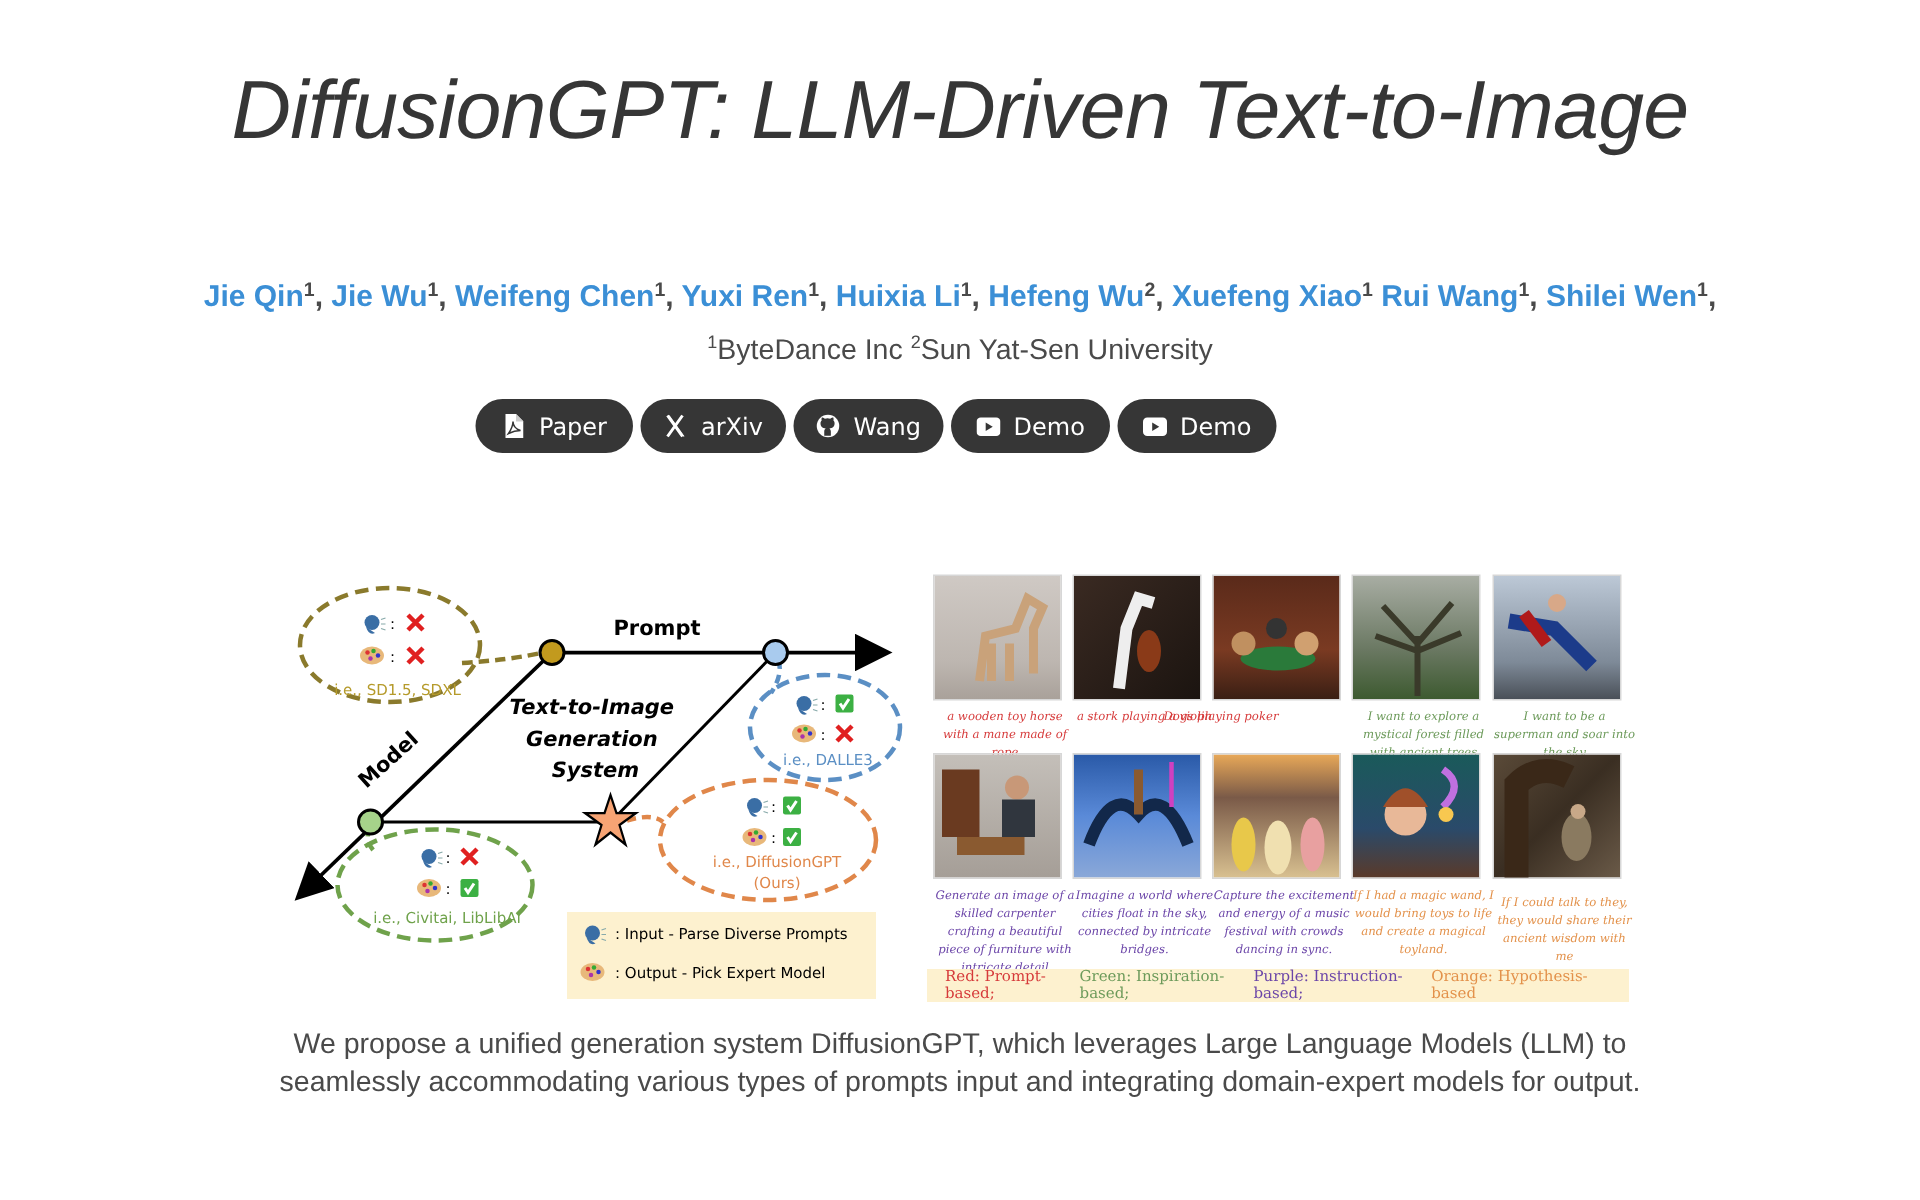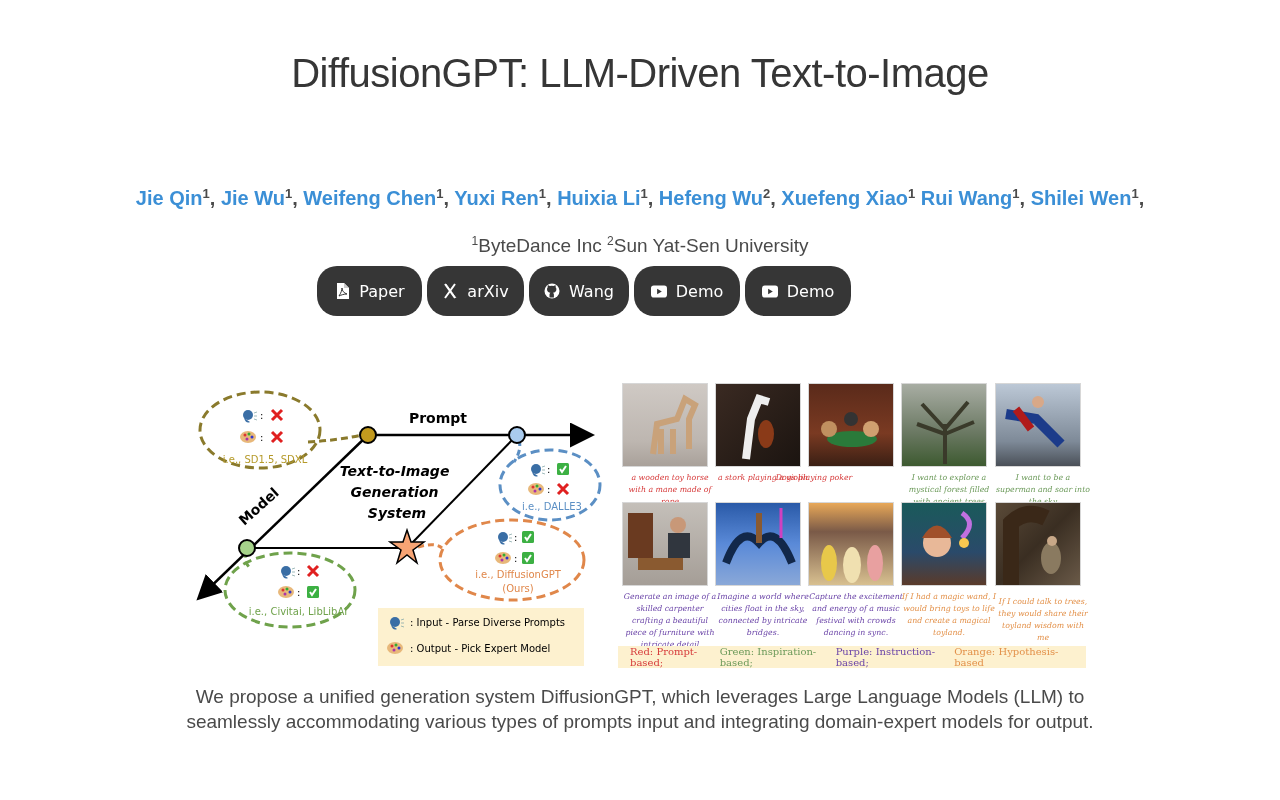--- a/index.html
+++ b/index.html
@@ -1,37 +1,37 @@
 <!DOCTYPE html>
 <html><head>
 <meta charset="utf-8">
 <style>
   * { box-sizing: border-box; margin: 0; padding: 0; }
   html, body { width: 1280px; height: 800px; background: #ffffff; overflow: hidden; }
   body { font-family: "Liberation Sans", "DejaVu Sans", sans-serif; color: #363636; position: relative; }
 
   .title {
     position: absolute; left: 0; top: 46px; width: 1280px; text-align: center;
-    font-size: 40px; line-height: 54px; color: #363636; font-weight: 400; letter-spacing: -0.5px;
+    font-size: 55px; line-height: 54px; color: #363636; font-weight: 400; letter-spacing: -0.5px; font-style: italic;
   }
   .authors {
     position: absolute; left: 0; top: 184px; width: 1280px; text-align: center;
     font-size: 20px; line-height: 28px; color: #4a4a4a; font-weight: bold;
   }
   .authors a { color: #3b8fd6; text-decoration: none; }
   .authors sup { font-size: 13px; vertical-align: 7px; line-height: 0; }
   .affil {
     position: absolute; left: 0; top: 220px; width: 1280px; text-align: center;
-    font-size: 19px; line-height: 28px; color: #4a4a4a; margin-top: 12px;
+    font-size: 19px; line-height: 28px; color: #4a4a4a;
   }
   .affil sup { font-size: 12px; vertical-align: 7px; line-height: 0; }
 
   .buttons { position: absolute; left: 317px; top: 266px; display: flex; gap: 5px; }
   .btn {
-    height: 50px; border-radius: 20px; background: #363636; color: #fff;
+    height: 36px; border-radius: 20px; background: #363636; color: #fff;
     display: flex; align-items: center; justify-content: center;
     font-family: "DejaVu Sans", sans-serif; font-size: 16px; cursor: pointer;
   }
   .btn .ic { width: 16px; height: 16px; margin-right: 9px; display: inline-flex; align-items: center; justify-content: center; }
   .btn svg { display: block; }
 
   
   .diagram { position: absolute; left: 190px; top: 380px; width: 420px; height: 290px; }
   .diagram svg text { font-family: "DejaVu Sans", sans-serif; }
   .thumb { position: absolute; width: 86px; height: 84px; border: 1px solid #d7d7d7; overflow: hidden; }
@@ -291,21 +291,21 @@
   </div>
   <div class="cap" style="left:901px;top:591px;color:#e3914a">If I had a magic wand, I would bring toys to life and create a magical toyland.</div>
 
   <div class="thumb" style="left:995px;top:502px;background:linear-gradient(135deg,#5a4a38 0%,#3a2e22 50%,#6a5a48 100%)">
     <svg width="86" height="84">
         <path d="M15 84V20Q30 5 50 15" stroke="#3a2818" stroke-width="16" fill="none"></path>
         <ellipse cx="55" cy="55" rx="10" ry="16" fill="#8a7a60"></ellipse>
         <circle cx="56" cy="38" r="5" fill="#c8a888"></circle>
       </svg>
   </div>
-  <div class="cap" style="left:995px;top:596px;color:#e3914a">If I could talk to trees, they would share their toyland wisdom with me</div>
+  <div class="cap" style="left:995px;top:596px;color:#e3914a">If I could talk to they, they would share their ancient wisdom with me</div>
 </div>
 
 <div class="legend-bar">
   <span style="color:#d63a3a">Red: Prompt-based;</span>
   <span style="color:#6c9a5a">Green: Inspiration-based;</span>
   <span style="color:#6b45a8">Purple: Instruction-based;</span>
   <span style="color:#e3914a">Orange: Hypothesis-based</span>
 </div>
 
 <p class="desc">We propose a unified generation system DiffusionGPT, which leverages Large Language Models (LLM) to seamlessly accommodating various types of prompts input and integrating domain-expert models for output.</p>

